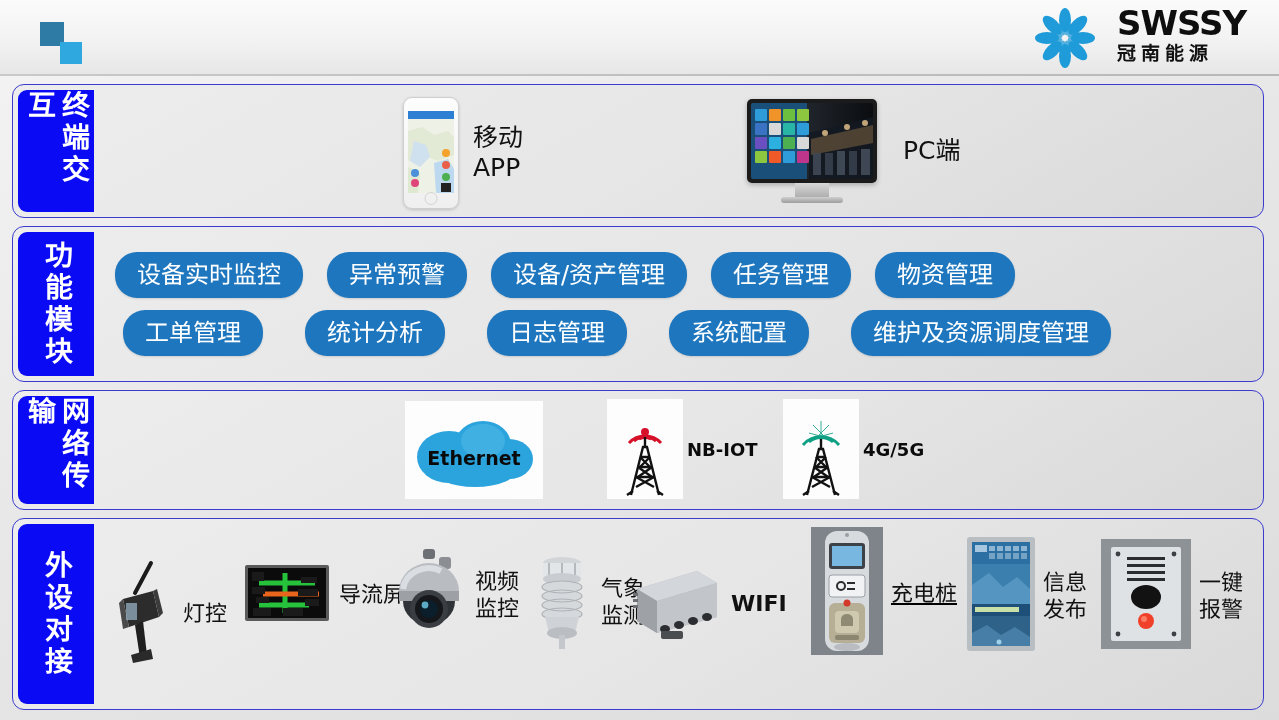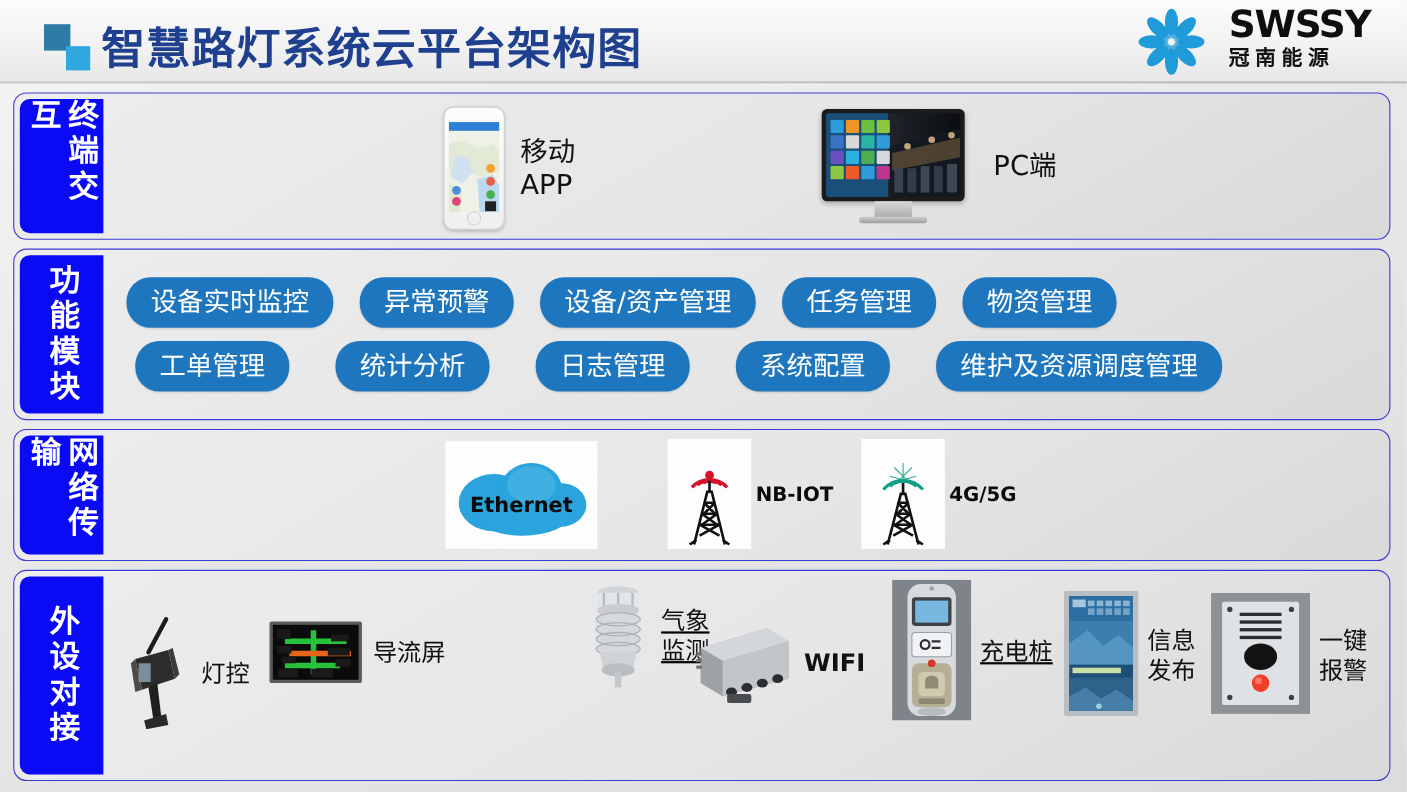--- a/index.html
+++ b/index.html
@@ -137,21 +137,20 @@
   .dev-pic{position:relative;flex:none;}
 </style>
 </head>
 <body>
 
 <div class="header">
   <div class="title-mark">
     <div class="sq1"></div>
       <div class="sq2"></div>
   </div>
-  <div class="page-title">智慧路灯系统云平台架构图</div>
 
   <div class="logo">
     <div class="logo-mark">
       <svg viewBox="0 0 96 64" width="96" height="64">
         <g fill="#1E9BD8">
           <g transform="translate(48,32)">
             <g transform="rotate(0)">
                 <ellipse cx="0" cy="-18" rx="6" ry="12"></ellipse>
               </g>
             <g transform="rotate(45)">
@@ -429,22 +428,40 @@
               <rect x="10" y="47" width="18" height="8" fill="#1a1a1a"></rect>
               <rect x="40" y="47" width="20" height="8" fill="#1a1a1a"></rect>
               <rect x="62" y="38" width="14" height="7" fill="#1a1a1a"></rect>
               <rect x="13" y="36" width="13" height="6" fill="#1a1a1a"></rect>
             </g>
           </svg>
         </div>
         <div class="dev-label">导流屏</div>
       </div>
 
-
-      <div class="dev-item" style="left:432px;top:0;text-decoration:underline;">
+      <div class="dev-item" style="left:292px;top:24px;">
+        <div class="dev-pic">
+          <svg viewBox="0 0 76 92" width="76" height="92">
+            <rect x="32" y="2" width="12" height="10" rx="3" fill="#6c6f73"></rect>
+            <rect x="48" y="10" width="12" height="12" rx="3" fill="#8b8f94"></rect>
+            <path d="M8 44 A30 28 0 0 1 68 44 L68 48 L8 48 Z" fill="#b9bdc2"></path>
+            <path d="M12 42 A26 24 0 0 1 50 24" stroke="#e2e5e8" stroke-width="6" fill="none" opacity=".8"></path>
+            <rect x="8" y="44" width="60" height="10" fill="#9da1a6"></rect>
+            <path d="M12 54 A26 24 0 0 0 64 54 Z" fill="#2f3236"></path>
+            <circle cx="38" cy="62" r="19" fill="#3a3e43"></circle>
+            <circle cx="38" cy="62" r="14" fill="#15171a"></circle>
+            <circle cx="38" cy="62" r="9" fill="#0a1f2b"></circle>
+            <circle cx="34" cy="58" r="3.4" fill="#6fd0e8" opacity=".8"></circle>
+          </svg>
+        </div>
+        <div class="dev-label">视频
+监控</div>
+      </div>
+
+      <div class="dev-item" style="left:432px;top:24px;">
         <div class="dev-pic">
           <svg viewBox="0 0 62 106" width="62" height="106">
             <ellipse cx="31" cy="16" rx="19" ry="6" fill="#d2d5d8"></ellipse>
             <rect x="12" y="16" width="38" height="16" fill="#e3e6e8"></rect>
             <g stroke="#b6babd" stroke-width="2">
                 <path d="M18 16 L18 32 M31 16 L31 32 M44 16 L44 32"></path>
               </g>
             <ellipse cx="31" cy="32" rx="19" ry="6" fill="#c9ccd0"></ellipse>
             <g fill="#d6d9dc">
               <ellipse cx="31" cy="40" rx="20" ry="6"></ellipse>

